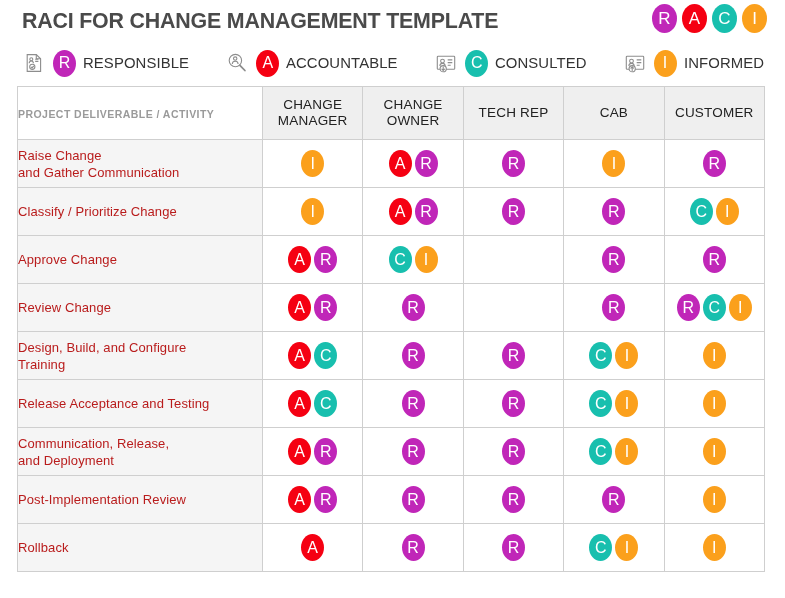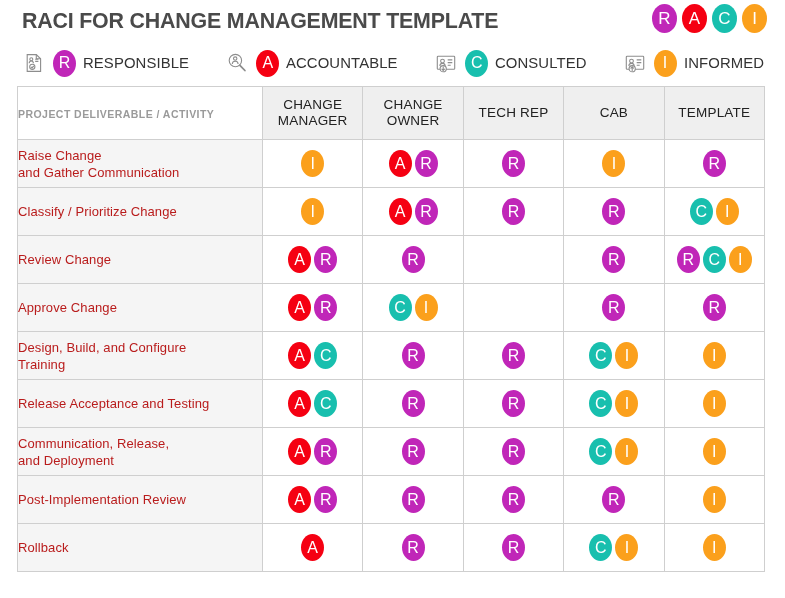--- a/index.html
+++ b/index.html
@@ -243,21 +243,21 @@
             <span class="rl">CHANGE</span>
             <span class="rl">OWNER</span>
           </th>
           <th class="role">
             <span class="rl">TECH REP</span>
           </th>
           <th class="role">
             <span class="rl">CAB</span>
           </th>
           <th class="role">
-            <span class="rl">TEMPLATE</span>
+            <span class="rl">CUSTOMER</span>
           </th>
         </tr>
     </thead>
     <tbody>
         <tr class="r-tall">
           <td class="activity">
             <div>Raise Change</div>
             <div>and Gather Communication</div>
           </td>
           <td class="cell">
@@ -314,20 +314,50 @@
           </td>
           <td class="cell">
             <div class="cellbox">
               <span class="badge badge-C">C</span>
               <span class="badge badge-I">I</span>
             </div>
           </td>
         </tr>
         <tr class="r-tall">
           <td class="activity">
+            <div>Approve Change</div>
+          </td>
+          <td class="cell">
+            <div class="cellbox">
+              <span class="badge badge-A">A</span>
+              <span class="badge badge-R">R</span>
+            </div>
+          </td>
+          <td class="cell">
+            <div class="cellbox">
+              <span class="badge badge-C">C</span>
+              <span class="badge badge-I">I</span>
+            </div>
+          </td>
+          <td class="cell">
+            <div class="cellbox"></div>
+          </td>
+          <td class="cell">
+            <div class="cellbox">
+              <span class="badge badge-R">R</span>
+            </div>
+          </td>
+          <td class="cell">
+            <div class="cellbox">
+              <span class="badge badge-R">R</span>
+            </div>
+          </td>
+        </tr>
+        <tr class="r-tall">
+          <td class="activity">
             <div>Review Change</div>
           </td>
           <td class="cell">
             <div class="cellbox">
               <span class="badge badge-A">A</span>
               <span class="badge badge-R">R</span>
             </div>
           </td>
           <td class="cell">
             <div class="cellbox">
@@ -340,50 +370,20 @@
           <td class="cell">
             <div class="cellbox">
               <span class="badge badge-R">R</span>
             </div>
           </td>
           <td class="cell">
             <div class="cellbox">
               <span class="badge badge-R">R</span>
               <span class="badge badge-C">C</span>
               <span class="badge badge-I">I</span>
-            </div>
-          </td>
-        </tr>
-        <tr class="r-tall">
-          <td class="activity">
-            <div>Approve Change</div>
-          </td>
-          <td class="cell">
-            <div class="cellbox">
-              <span class="badge badge-A">A</span>
-              <span class="badge badge-R">R</span>
-            </div>
-          </td>
-          <td class="cell">
-            <div class="cellbox">
-              <span class="badge badge-C">C</span>
-              <span class="badge badge-I">I</span>
-            </div>
-          </td>
-          <td class="cell">
-            <div class="cellbox"></div>
-          </td>
-          <td class="cell">
-            <div class="cellbox">
-              <span class="badge badge-R">R</span>
-            </div>
-          </td>
-          <td class="cell">
-            <div class="cellbox">
-              <span class="badge badge-R">R</span>
             </div>
           </td>
         </tr>
         <tr class="r-tall">
           <td class="activity">
             <div>Design, Build, and Configure</div>
             <div>Training</div>
           </td>
           <td class="cell">
             <div class="cellbox">

